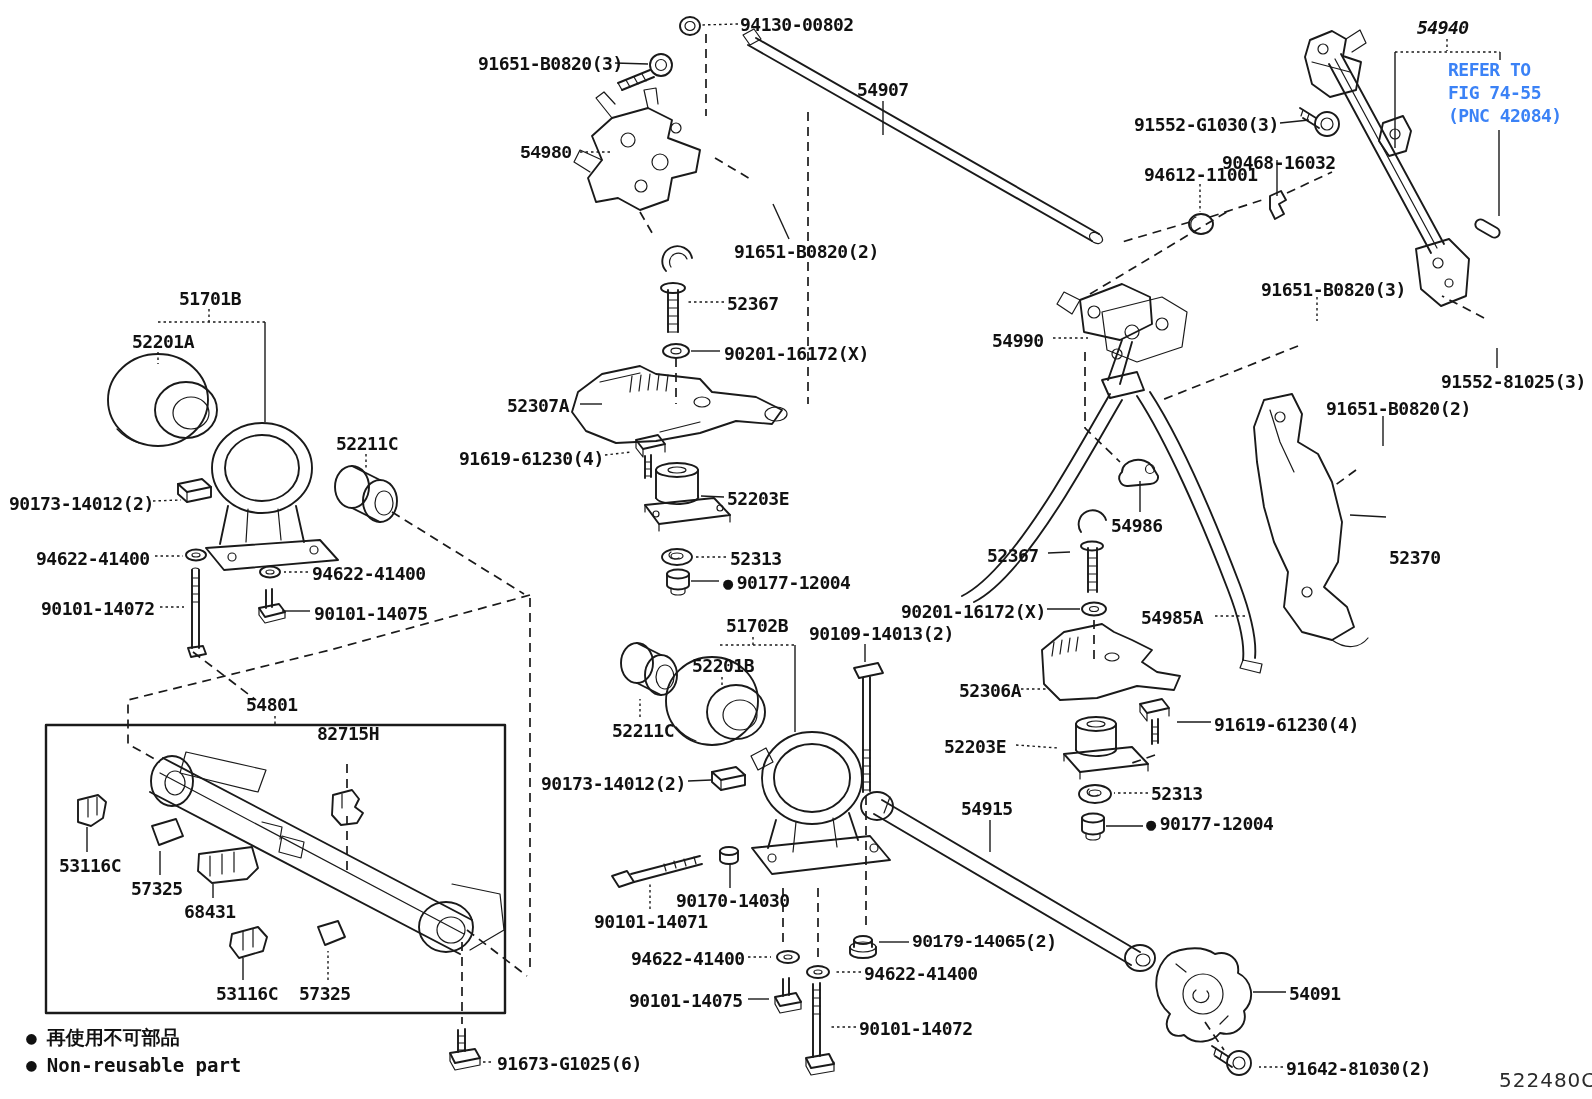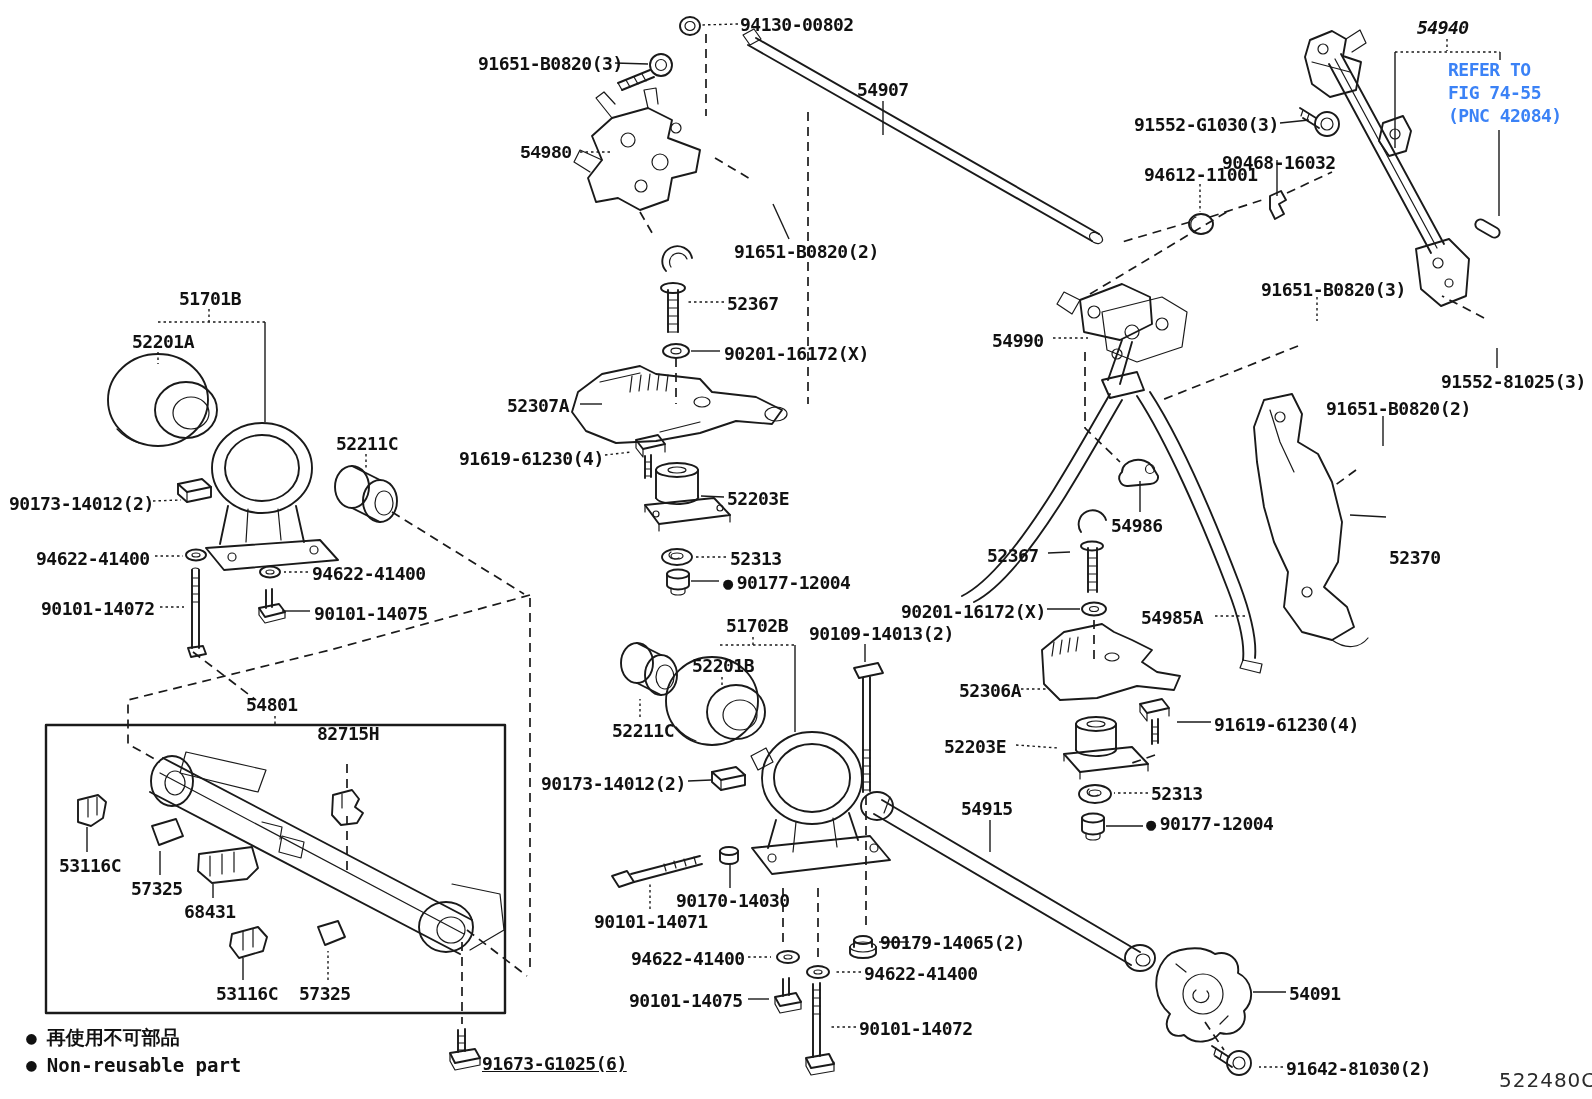--- a/index.html
+++ b/index.html
@@ -490,31 +490,31 @@
       <div class="label" style="left: 944px; top: 736px;"><span>52203E</span></div>
       <div class="label" style="left: 1151px; top: 783px;"><span>52313</span></div>
       <div class="label" style="left: 1146px; top: 813px;"><span class="nrdot">●</span><span>90177-12004</span></div>
       <div class="label" style="left: 246px; top: 694px;"><span>54801</span></div>
       <div class="label" style="left: 317px; top: 723px;"><span>82715H</span></div>
       <div class="label" style="left: 59px; top: 855px;"><span>53116C</span></div>
       <div class="label" style="left: 131px; top: 878px;"><span>57325</span></div>
       <div class="label" style="left: 184px; top: 901px;"><span>68431</span></div>
       <div class="label" style="left: 216px; top: 983px;"><span>53116C</span></div>
       <div class="label" style="left: 299px; top: 983px;"><span>57325</span></div>
-      <div class="label" style="left: 482px; top: 1053px; text-decoration: underline;"><span>91673-G1025(6)</span></div>
+      <div class="label" style="left: 497px; top: 1053px;"><span>91673-G1025(6)</span></div>
       <div class="label" style="left: 726px; top: 615px;"><span>51702B</span></div>
       <div class="label" style="left: 692px; top: 655px;"><span>52201B</span></div>
       <div class="label" style="left: 809px; top: 623px;"><span>90109-14013(2)</span></div>
       <div class="label" style="left: 612px; top: 720px;"><span>52211C</span></div>
       <div class="label" style="left: 541px; top: 773px;"><span>90173-14012(2)</span></div>
       <div class="label" style="left: 961px; top: 798px;"><span>54915</span></div>
       <div class="label" style="left: 676px; top: 890px;"><span>90170-14030</span></div>
       <div class="label" style="left: 594px; top: 911px;"><span>90101-14071</span></div>
       <div class="label" style="left: 631px; top: 948px;"><span>94622-41400</span></div>
-      <div class="label" style="left: 880px; top: 932px;"><span>90179-14065(2)</span></div>
+      <div class="label" style="left: 912px; top: 932px; font-family: Liberation Mono, monospace;"><span>90179-14065(2)</span></div>
       <div class="label" style="left: 864px; top: 963px;"><span>94622-41400</span></div>
       <div class="label" style="left: 629px; top: 990px;"><span>90101-14075</span></div>
       <div class="label" style="left: 859px; top: 1018px;"><span>90101-14072</span></div>
       <div class="label" style="left: 1289px; top: 983px;"><span>54091</span></div>
       <div class="label" style="left: 1286px; top: 1058px;"><span>91642-81030(2)</span></div>
     </div>
 
 <div id="refer-note">
   <div>REFER TO</div>
   <div>FIG 74-55</div>

